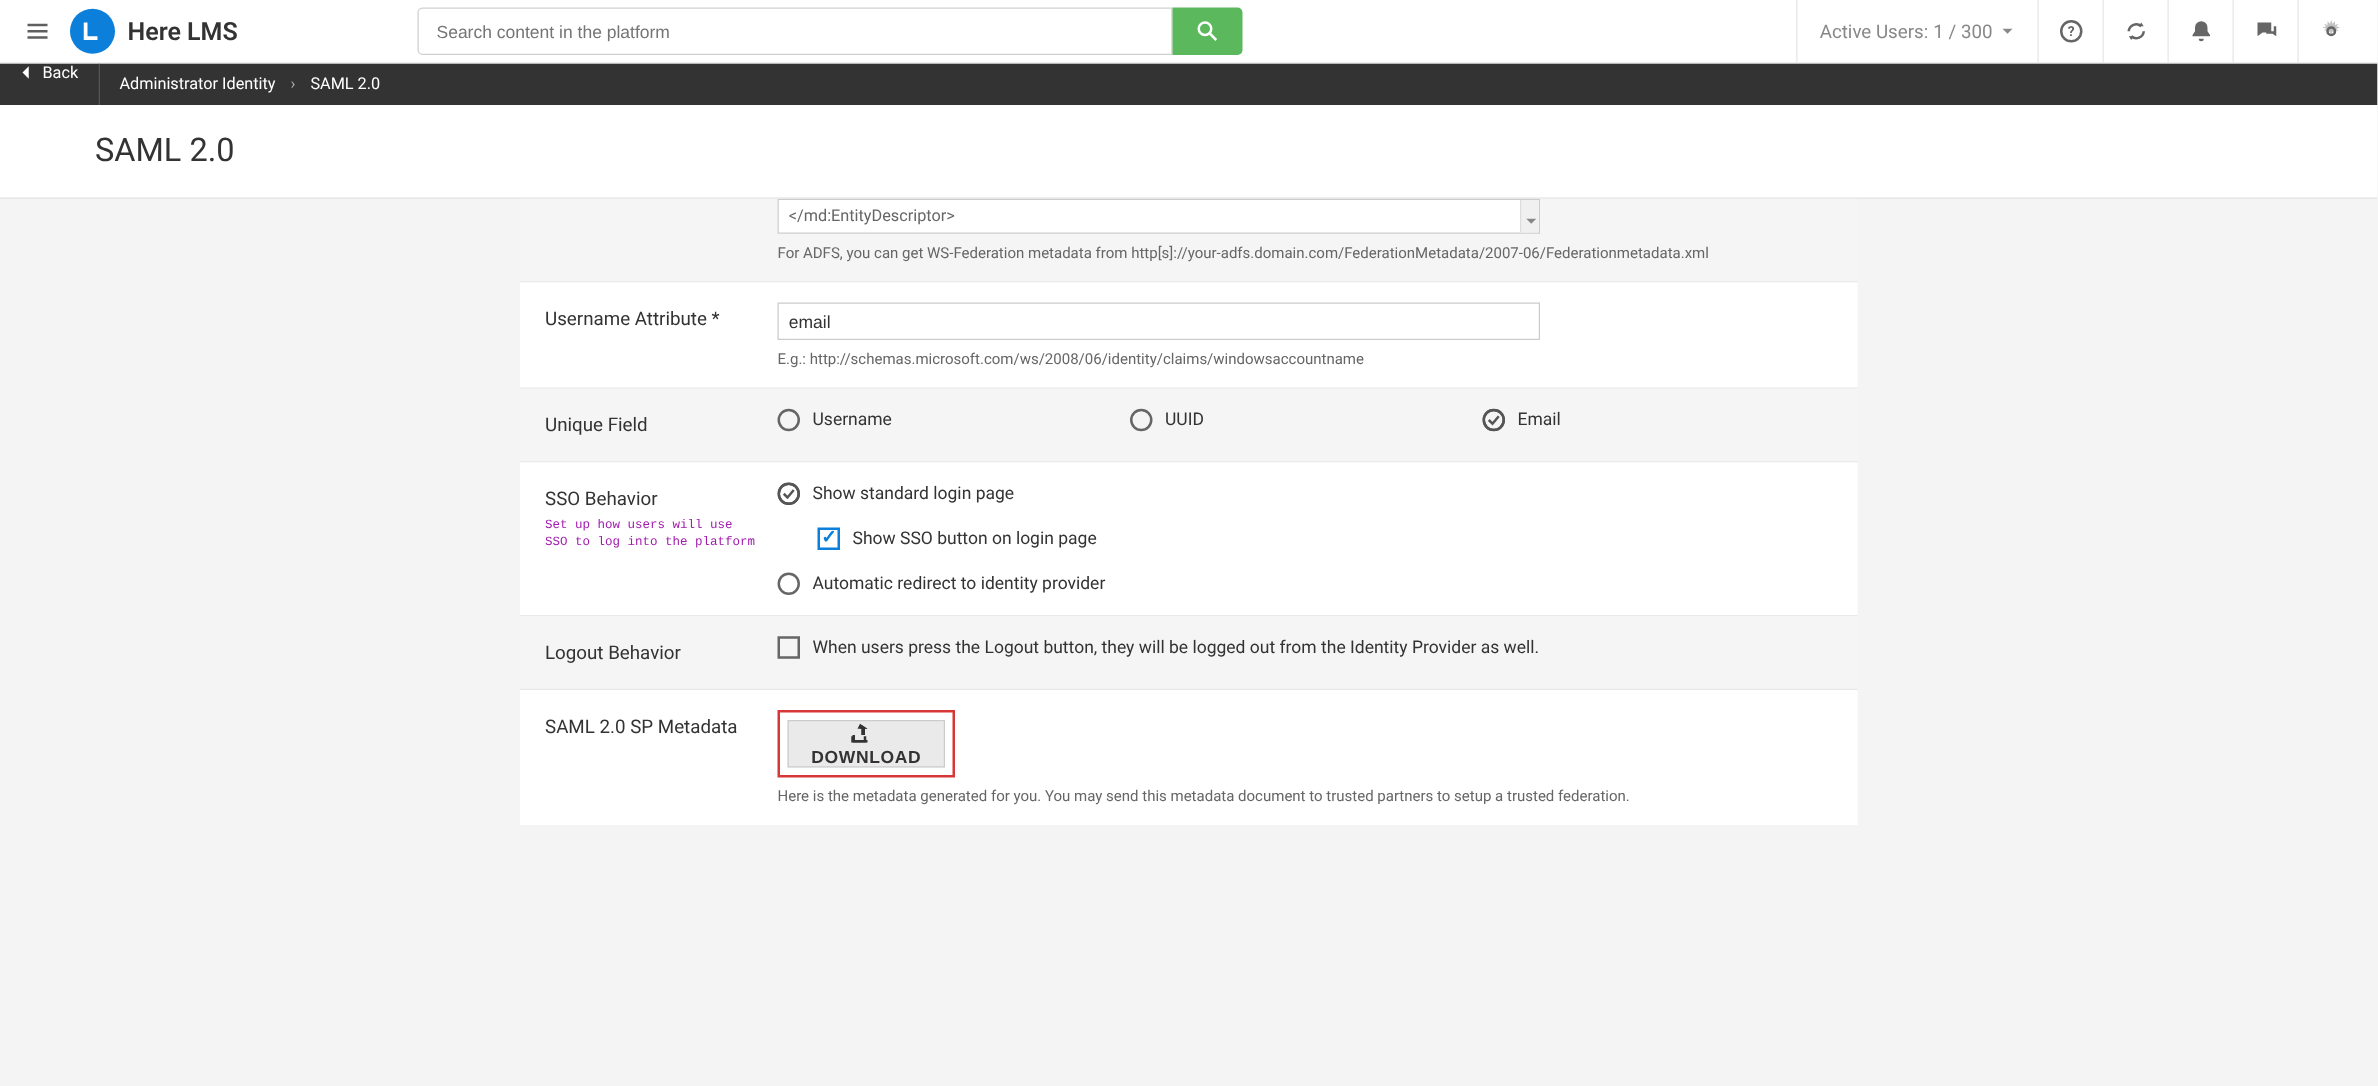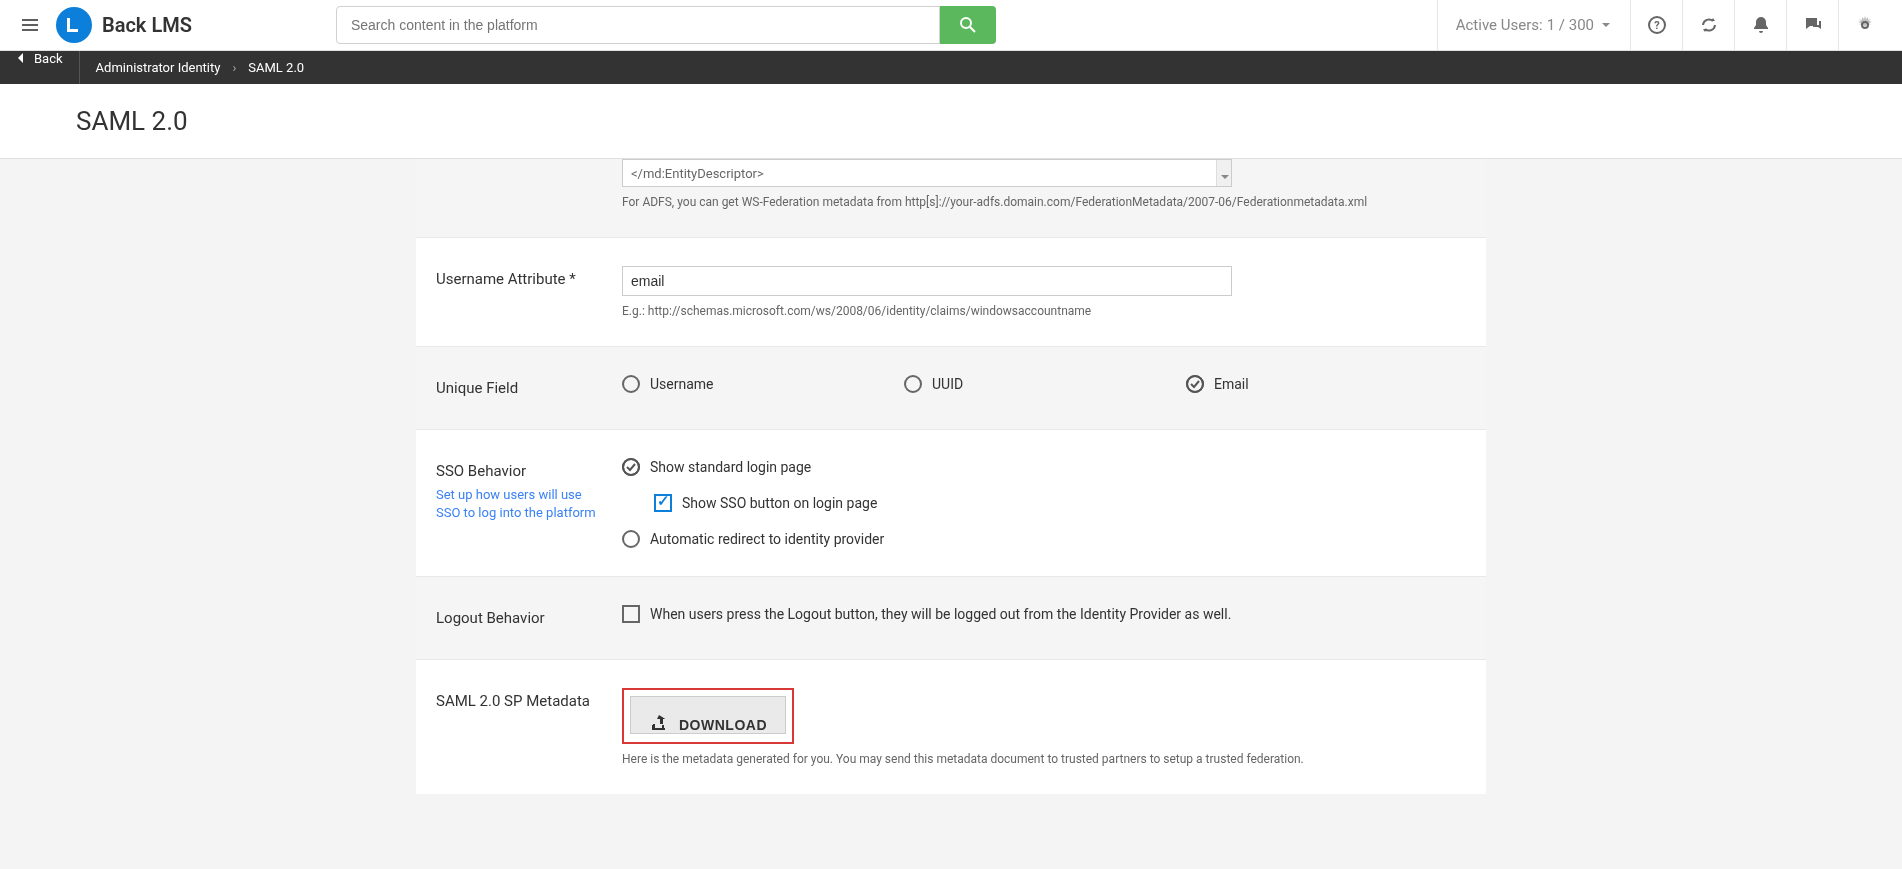--- a/index.html
+++ b/index.html
@@ -25,26 +25,26 @@
 .breadcrumb { display: flex; align-items: center; padding-left: 16px; }
 .breadcrumb-item { cursor: pointer; }
 .breadcrumb-sep { margin: 0 12px; color: #aaa; }
 
 
 .title-area { background: #fff; padding: 22px 0 22px 76px; border-bottom: 1px solid #e0e0e0; }
 .page-title { font-size: 26px; font-weight: 400; color: #333; }
 
 
 .main-wrap { max-width: 1410px; margin: 0 auto; padding: 0; }
-.form-section { background: #f5f5f5; border-bottom: 1px solid #e8e8e8; padding: 12px 20px; display: flex; }
+.form-section { background: #f5f5f5; border-bottom: 1px solid #e8e8e8; padding: 0 20px; display: flex; }
 .form-section.white { background: #fff; }
 .form-section.gray { background: #f5f5f5; }
 .section-label-col { width: 186px; padding: 20px 0 20px 0; flex-shrink: 0; }
 .section-label { font-size: 15px; font-weight: 400; color: #333; }
-.section-sublabel { font-size: 13px; color: #3b82f6; margin-top: 6px; line-height: 1.4; max-width: 170px; }
+.section-sublabel { font-size: 10px; color: #a21caf; margin-top: 6px; line-height: 1.4; max-width: 170px; font-family: Liberation Mono, monospace; }
 .section-content { flex: 1; padding: 16px 0; }
 
 
 .textarea-box { width: 610px; height: 28px; border: 1px solid #ccc; background: #fff; padding: 4px 8px; font-size: 13px; color: #666; position: relative; display: flex; align-items: center; justify-content: space-between; }
 .textarea-scroll { position: absolute; right: 0; top: 0; bottom: 0; width: 15px; background: #f0f0f0; border-left: 1px solid #ddd; }
 .help-text { font-size: 12px; color: #666; margin-top: 8px; }
 
 
 .text-input { width: 610px; height: 30px; border: 1px solid #ccc; background: #fff; padding: 0 8px; font-size: 14px; color: #333; outline: none; }
 
@@ -57,21 +57,21 @@
 .radio-circle.checked svg { position: absolute; top: -2px; left: -2px; }
 .check-box { width: 18px; height: 18px; border: 2px solid #666; margin-right: 10px; flex-shrink: 0; position: relative; }
 .check-box.checked { border-color: #0b7fda; }
 .check-box.checked::after { content: '✓'; position: absolute; top: -4px; left: 1px; color: #0b7fda; font-weight: bold; font-size: 15px; }
 .radio-label { font-size: 14px; color: #333; }
 .option-stack { display: flex; flex-direction: column; gap: 18px; }
 .option-row { display: flex; align-items: center; cursor: pointer; }
 .indent { margin-left: 32px; }
 
 
-.download-btn { height: 38px; padding: 0 18px; background: #eaeaea; border: 1px solid #ccc; display: inline-flex; align-items: flex-end; cursor: pointer; font-size: 14px; font-weight: 600; color: #333; letter-spacing: 0.5px; }
+.download-btn { height: 38px; padding: 0 18px; background: #eaeaea; border: 1px solid #ccc; display: inline-flex; align-items: center; cursor: pointer; font-size: 14px; font-weight: 600; color: #333; letter-spacing: 0.5px; flex-direction: column; }
 .download-btn svg { margin-right: 10px; }
 .highlight-box { border: 2px solid #d73737; padding: 6px; display: inline-block; }
 
 .section-top-partial { padding-top: 0; }
 .section-top-partial .section-content { padding-top: 0; }
 .section-top-partial .section-label-col { padding-top: 0; }
 </style>
 </head>
 <body>
 
@@ -80,21 +80,21 @@
     <svg width="20" height="20" viewBox="0 0 20 20">
         <path fill="currentColor" d="M2 4h16v2H2zM2 9h16v2H2zM2 14h16v2H2z"></path>
       </svg>
   </div>
   <div class="logo-wrap">
     <div class="logo-circle">
       <svg width="20" height="20" viewBox="0 0 20 20">
           <path fill="#fff" d="M6 3v11h8v3H3V3z"></path>
         </svg>
     </div>
-    <div class="logo-text">Back LMS</div>
+    <div class="logo-text">Here LMS</div>
   </div>
   <div class="search-wrap">
     <input class="search-input" type="text" placeholder="Search content in the platform" style="">
     <button class="search-btn">
       <svg width="20" height="20" viewBox="0 0 20 20">
           <circle cx="8" cy="8" r="5" stroke="#fff" stroke-width="2" fill="none"></circle>
           <path stroke="#fff" stroke-width="2" d="M12 12l5 5"></path>
         </svg>
     </button>
   </div>

